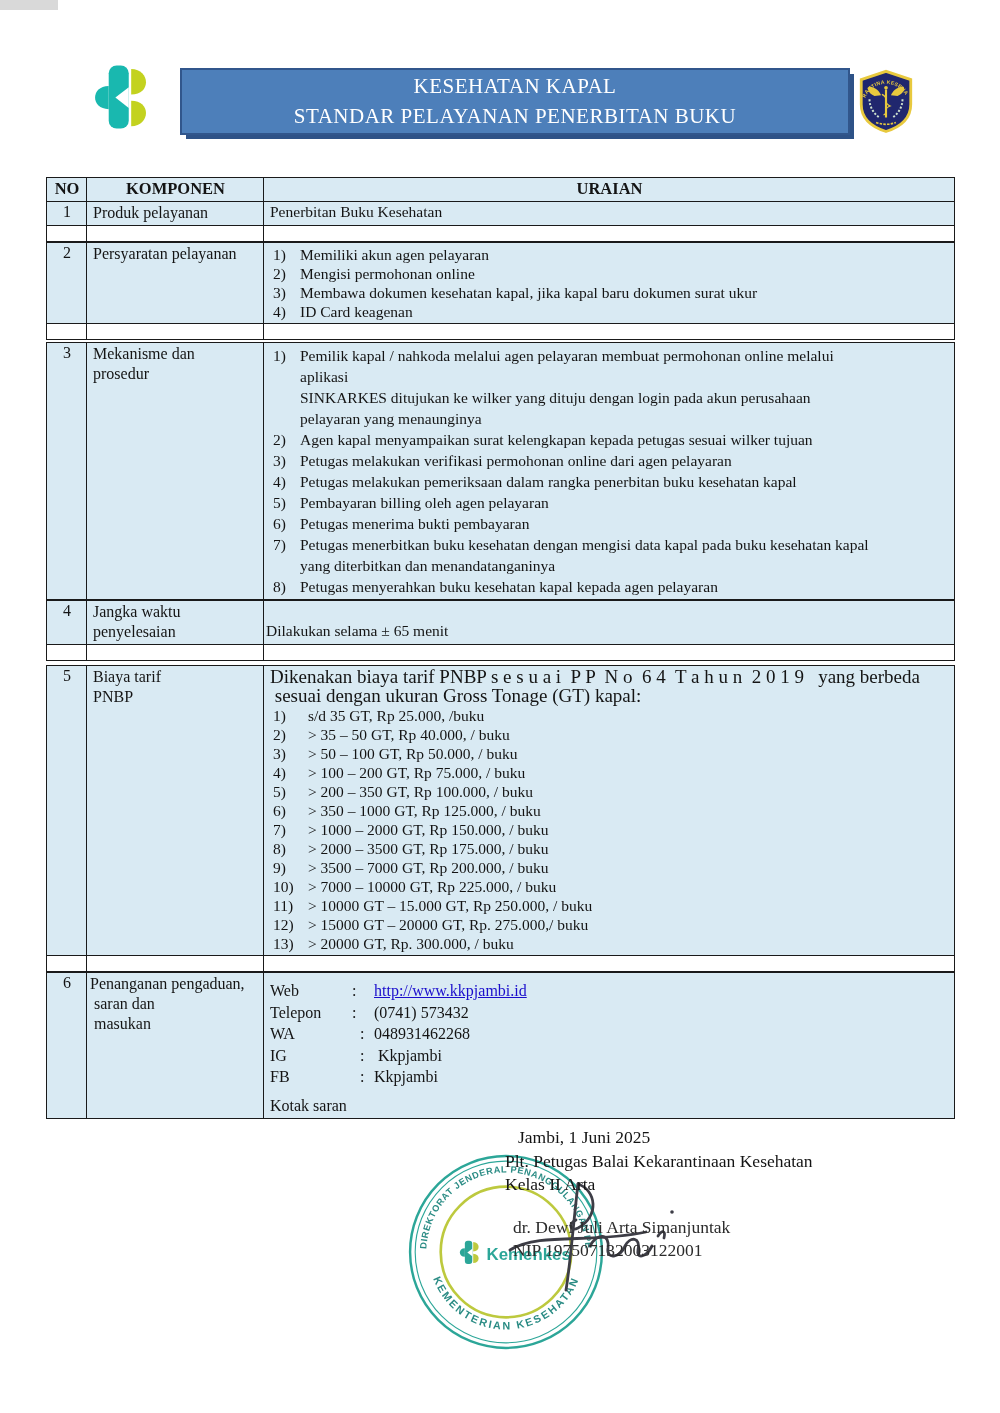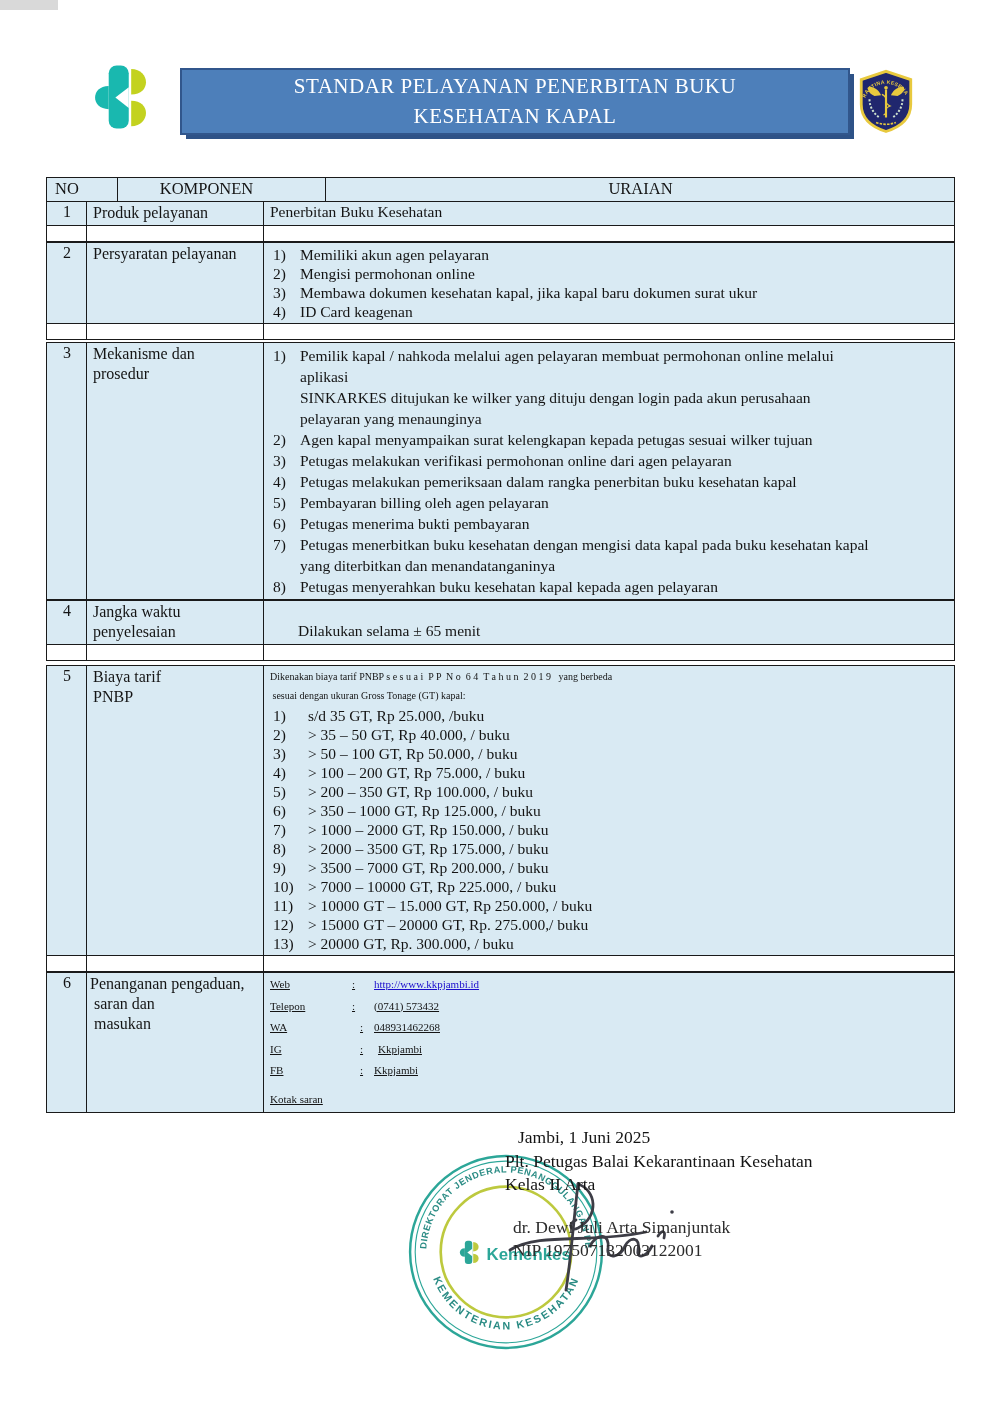--- a/index.html
+++ b/index.html
@@ -16,39 +16,39 @@
   .logo-wrap{position:absolute;left:82px;top:62px;width:68px;height:70px;}
   .badge-wrap{position:absolute;left:855px;top:68px;width:62px;height:66px;}
 
   
   .tblock{position:absolute;left:46px;width:909px;border:1.4px solid #1a1a1a;box-sizing:border-box;}
   .trow{display:grid;grid-template-columns:39px 177px 1fr;}
   .trow .c{border-left:1.2px solid #1a1a1a;box-sizing:border-box;padding:1px 5px 2px 6px;}
   .trow .c:first-child{border-left:none;}
   .trow.content{background:#d9eaf3;}
   .trow.spacer{background:#ffffff;border-top:1.2px solid #1a1a1a;height:15px;}
-  .trow.head{background:#d9eaf3;font-weight:normal;gap:31px;}
+  .trow.head{background:#d9eaf3;font-weight:bold;}
   .trow.head .c{text-align:center;font-size:16.5px;padding-top:1px;}
   .trow.r1{border-top:1.2px solid #1a1a1a;}
   .c.no{text-align:center;font-size:16px;}
   .c.komp{font-size:16px;line-height:20px;white-space:pre-wrap;}
   .c.urai{font-size:15.5px;}
   .plain-val{padding-left:8px;font-size:16px;}
 
   .nlist{padding-top:1px;}
   .li{display:grid;grid-template-columns:30px 1fr;align-items:start;}
   .li .num{padding-left:3px;}
   .li .txt{white-space:pre-line;}
   .lh19 .li,.lh19 .li .txt{line-height:19px;font-size:15.5px;}
   .lh21 .li,.lh21 .li .txt{line-height:21px;font-size:15.5px;}
   .tariff .li{grid-template-columns:38px 1fr;}
   .tariff .li,.tariff .li .txt{line-height:19px;font-size:15.5px;}
-  .intro{white-space:pre-wrap;line-height:19px;font-size:10px;}
-
-  .contacts{font-size:11px;line-height:21.5px;padding-top:0;text-decoration:underline;}
+  .intro{white-space:pre-wrap;line-height:19px;font-size:19px;}
+
+  .contacts{font-size:16px;line-height:21.5px;padding-top:6px;}
   .contact-row{display:grid;grid-template-columns:82px 16px 1fr;}
   .contact-row .val{padding-left:6px;}
   a.weblink{color:#1a0dcc;text-decoration:underline;}
   .kotak{margin-top:7px;}
 
   
   .sig-head{position:absolute;left:505px;top:1126px;font-size:17.5px;line-height:23.5px;}
   .sig-head .l1{padding-left:13px;}
   .sig-name{position:absolute;left:513px;top:1216px;font-family:Liberation Serif, serif;
             font-size:17.5px;line-height:22.5px;color:#2b2b2b;}
@@ -65,22 +65,22 @@
     <svg viewBox="0 0 112 112" width="68" height="70">
       <rect x="44" y="4" width="33" height="104" rx="13" fill="#19b8af"></rect>
       <path d="M44,38 C14,38 14,76 44,76 Z" fill="#19b8af"></path>
       <polygon points="77,40 55,57 77,74" fill="#ffffff"></polygon>
       <path d="M81,52 L81,10 C112,10 115,52 81,52 Z" fill="#c3d21f"></path>
       <path d="M81,62 L81,104 C112,104 115,62 81,62 Z" fill="#c3d21f"></path>
     </svg>
   </div>
 
   <div class="banner">
+    <div class="t">KESEHATAN KAPAL</div>
     <div class="t">STANDAR PELAYANAN PENERBITAN BUKU</div>
-    <div class="t">KESEHATAN KAPAL</div>
   </div>
 
   <div class="badge-wrap">
     <svg viewBox="0 0 72 80" width="62" height="66">
       <path d="M6,14 L36,4 L66,14 L66,44 C66,62 52,72 36,77 C20,72 6,62 6,44 Z" fill="#20276e" stroke="#e8c93e" stroke-width="3.4"></path>
       <path id="badge-arc" d="M 12,34 A 26,24 0 0 1 60,34" fill="none"></path>
       <text font-family="Liberation Sans, sans-serif" font-size="6.2" font-weight="bold" fill="#e8c93e" letter-spacing=".4">
         <textPath href="#badge-arc" startOffset="50%" text-anchor="middle">KARANTINA KESEHATAN</textPath>
       </text>
       <path d="M22,34 C14,30 12,24 16,22 C24,24 28,28 30,33 Z" fill="#e8c93e"></path>
@@ -195,21 +195,21 @@
         <div class="c"></div>
         <div class="c"></div>
     </div>
   </div>
 
   <div class="tblock" style="top:600px;">
     <div class="trow content" style="min-height:43px;">
       <div class="c no">4</div>
       <div class="c komp">Jangka waktu
 penyelesaian</div>
-      <div class="c urai plain-val" style="padding-top:21px;padding-left:34px;">Dilakukan selama ± 65 menit</div>
+      <div class="c urai plain-val" style="padding-top:21px;padding-left:2px;">Dilakukan selama ± 65 menit</div>
     </div>
     <div class="trow spacer">
       <div class="c"></div>
         <div class="c"></div>
         <div class="c"></div>
     </div>
   </div>
 
   <div class="tblock" style="top:665px;">
     <div class="trow content" style="min-height:285px;">

